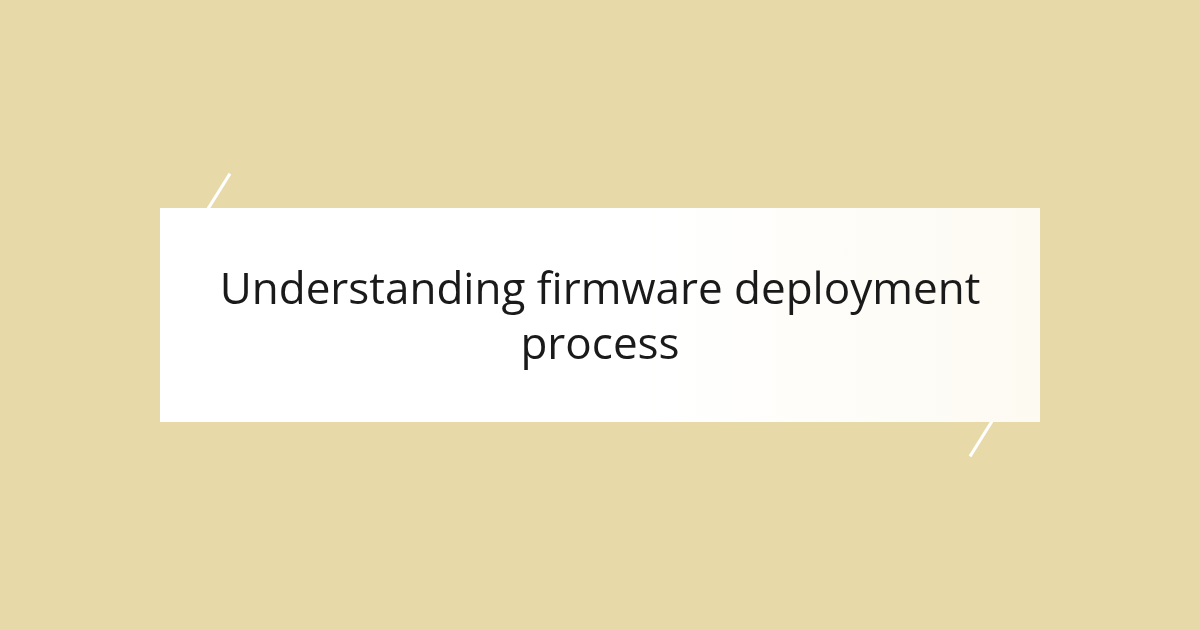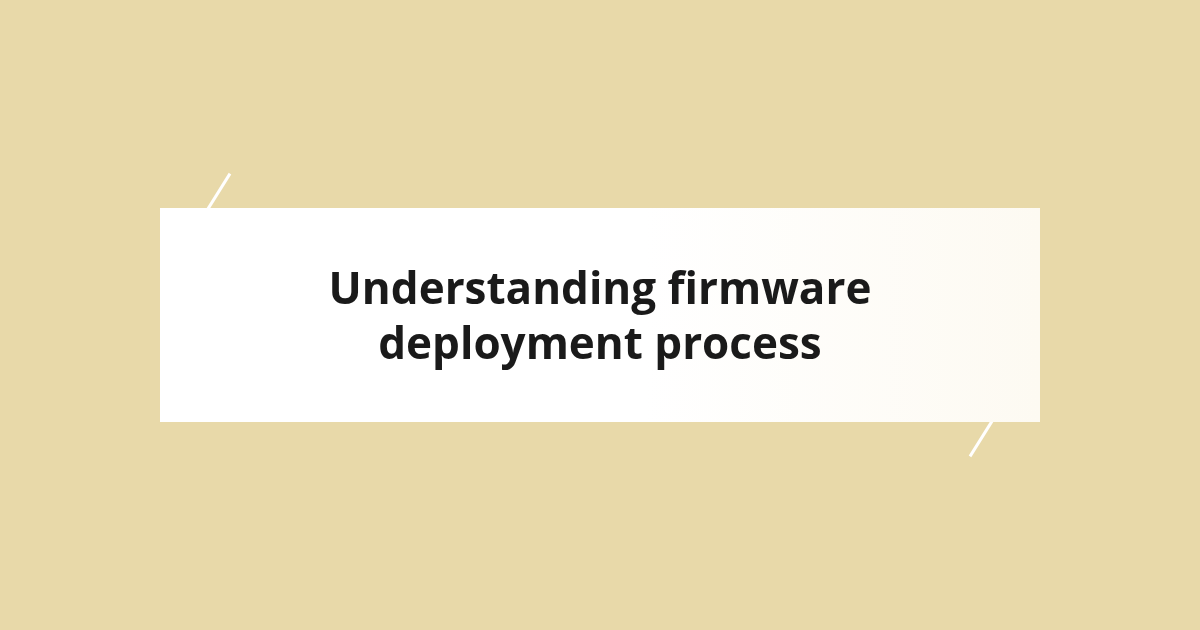--- a/index.html
+++ b/index.html
@@ -23,21 +23,21 @@
       width: 880px;
     }
     .title-card {
       background: linear-gradient(90deg, #ffffff 0%, #ffffff 55%, #fdfaf2 100%);
       padding: 52px 40px;
       position: relative;
       z-index: 2;
     }
     .title-text {
       font-size: 44px;
-      font-weight: 700;
+      font-weight: 400;
       color: #1a1a1a;
       text-align: center;
       line-height: 1.25;
     }
     .slash-accent {
       position: absolute;
       width: 3px;
       height: 100px;
       background-color: #ffffff;
       z-index: 1;

